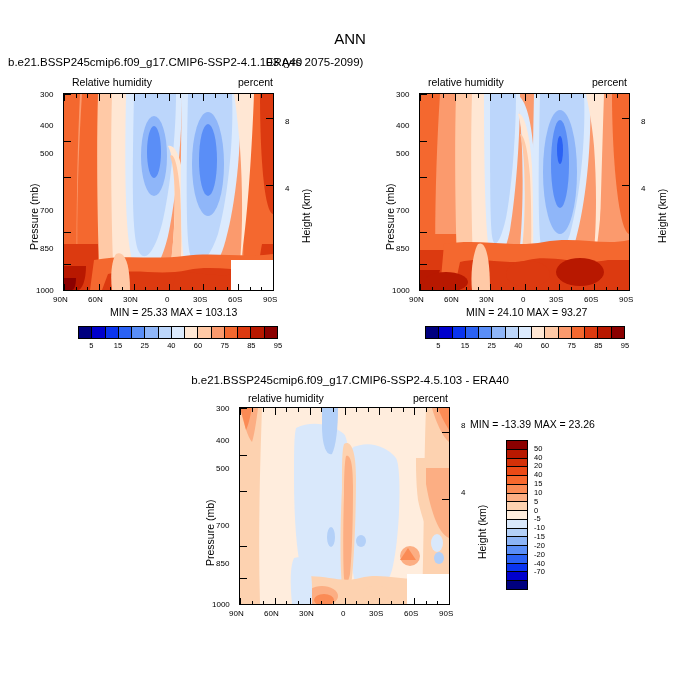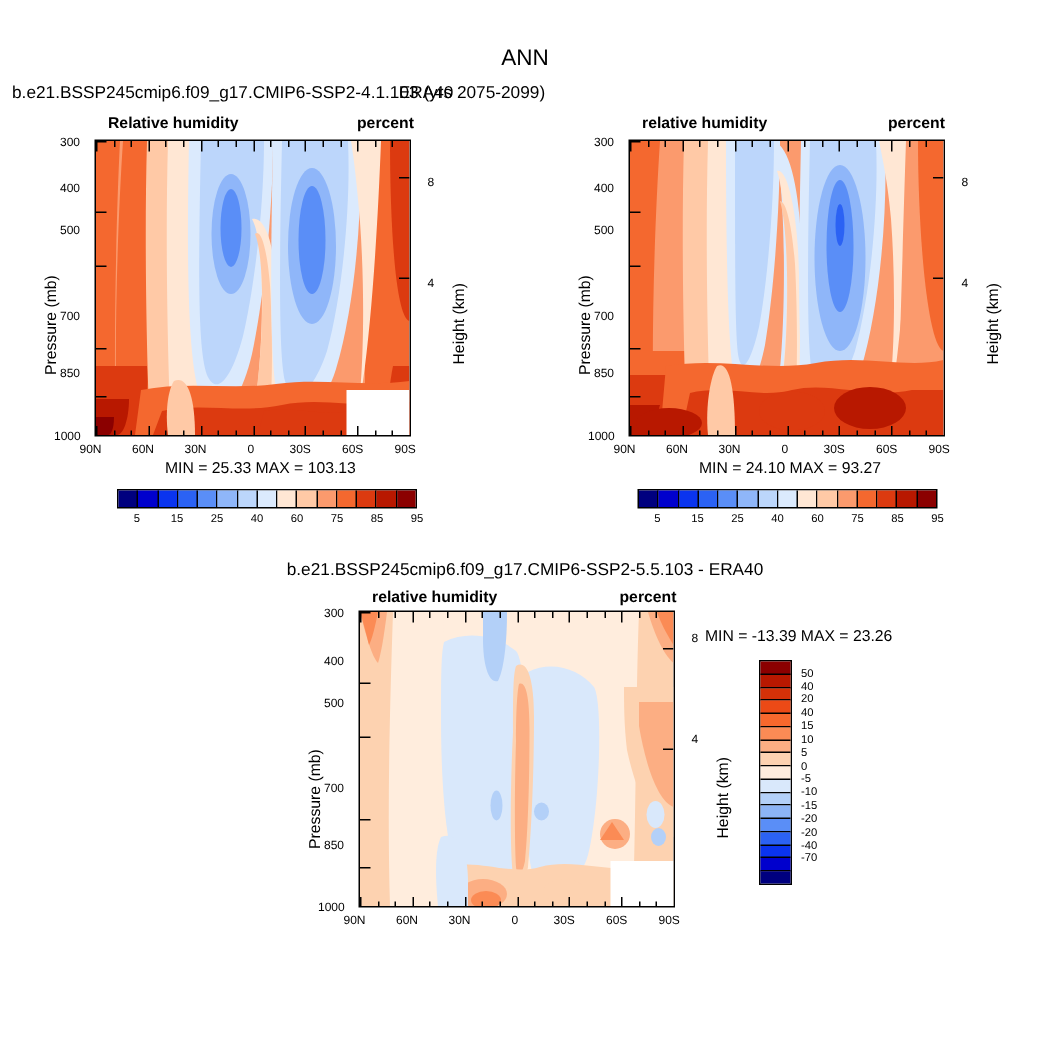--- a/index.html
+++ b/index.html
@@ -4,21 +4,21 @@
 <style>
   html,body{margin:0;padding:0;}
   body{
     width:700px;height:700px;background:#ffffff;
     font-family:"Liberation Sans", sans-serif;
     color:#000;overflow:hidden;position:relative;
   }
   .abs{position:absolute;}
   .ttl{font-size:15px;text-align:center;}
   .hdr{font-size:11.5px;white-space:nowrap;}
-  .panel-sub{font-size:10.5px;white-space:nowrap;font-weight:bold;}
+  .panel-sub{font-size:10.5px;white-space:nowrap;}
   .tick{font-size:8px;white-space:nowrap;}
   .ticksm{font-size:7.5px;white-space:nowrap;}
   .minmax{font-size:10.5px;white-space:nowrap;}
   .vert{transform:rotate(-90deg);transform-origin:left top;white-space:nowrap;font-size:10.5px;}
   .plotbox{border:1px solid #000;box-sizing:border-box;overflow:hidden;background:#fff;}
   .cbar{display:flex;border:1px solid #000;box-sizing:border-box;}
   .cbar > div{flex:1 1 auto;}
   .vcbar{display:flex;flex-direction:column;border:1px solid #000;box-sizing:border-box;}
   .vcbar > div{flex:1 1 auto;}
   .tickmark{position:absolute;background:#000;}
@@ -229,21 +229,21 @@
     <div class="ticksm" style="position: absolute; text-align: center; width: 20px; left: 30px; top: 0px;">15</div>
     <div class="ticksm" style="position: absolute; text-align: center; width: 20px; left: 56.6667px; top: 0px;">25</div>
     <div class="ticksm" style="position: absolute; text-align: center; width: 20px; left: 83.3333px; top: 0px;">40</div>
     <div class="ticksm" style="position: absolute; text-align: center; width: 20px; left: 110px; top: 0px;">60</div>
     <div class="ticksm" style="position: absolute; text-align: center; width: 20px; left: 136.667px; top: 0px;">75</div>
     <div class="ticksm" style="position: absolute; text-align: center; width: 20px; left: 163.333px; top: 0px;">85</div>
     <div class="ticksm" style="position: absolute; text-align: center; width: 20px; left: 190px; top: 0px;">95</div>
   </div>
 
 <div class="abs hdr" style="left:0;top:374px;width:700px;text-align:center;">
-  <span style="display:inline-block;">b.e21.BSSP245cmip6.f09_g17.CMIP6-SSP2-5.5.103 - ERA40</span>
+  <span style="display:inline-block;">b.e21.BSSP245cmip6.f09_g17.CMIP6-SSP2-4.5.103 - ERA40</span>
 </div>
 
 <div class="abs panel-sub" style="left:248px;top:392px;">relative humidity</div>
 <div class="abs panel-sub" style="left:413px;top:392px;">percent</div>
 
 <div class="abs" style="left:204px;top:566px;">
   <div class="vert">Pressure (mb)</div>
 </div>
 <div class="abs" style="left:476px;top:559px;">
   <div class="vert">Height (km)</div>

